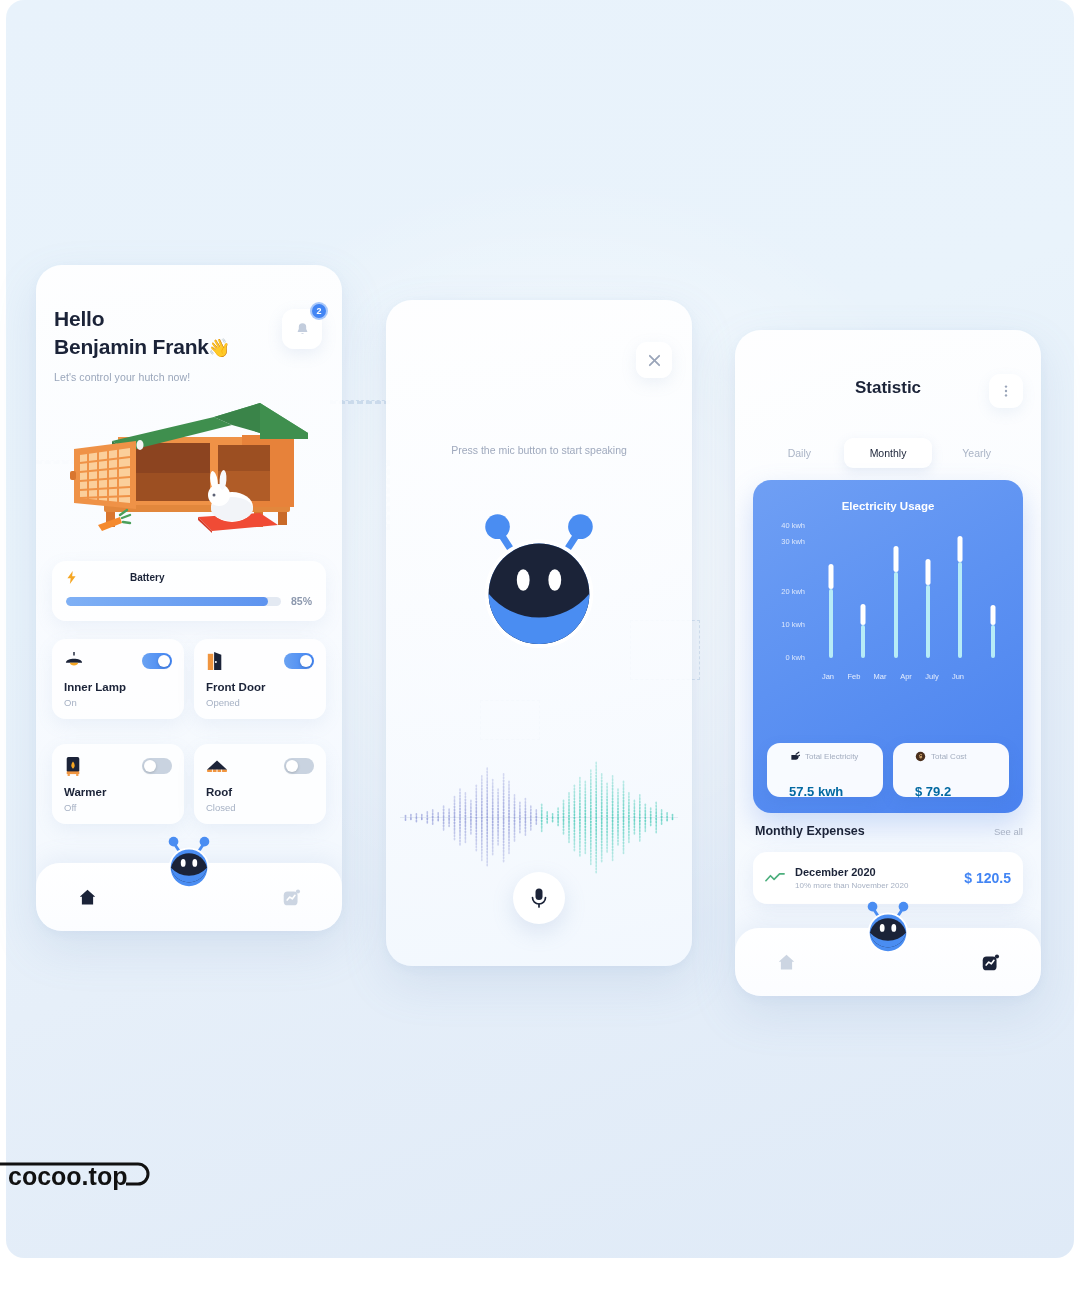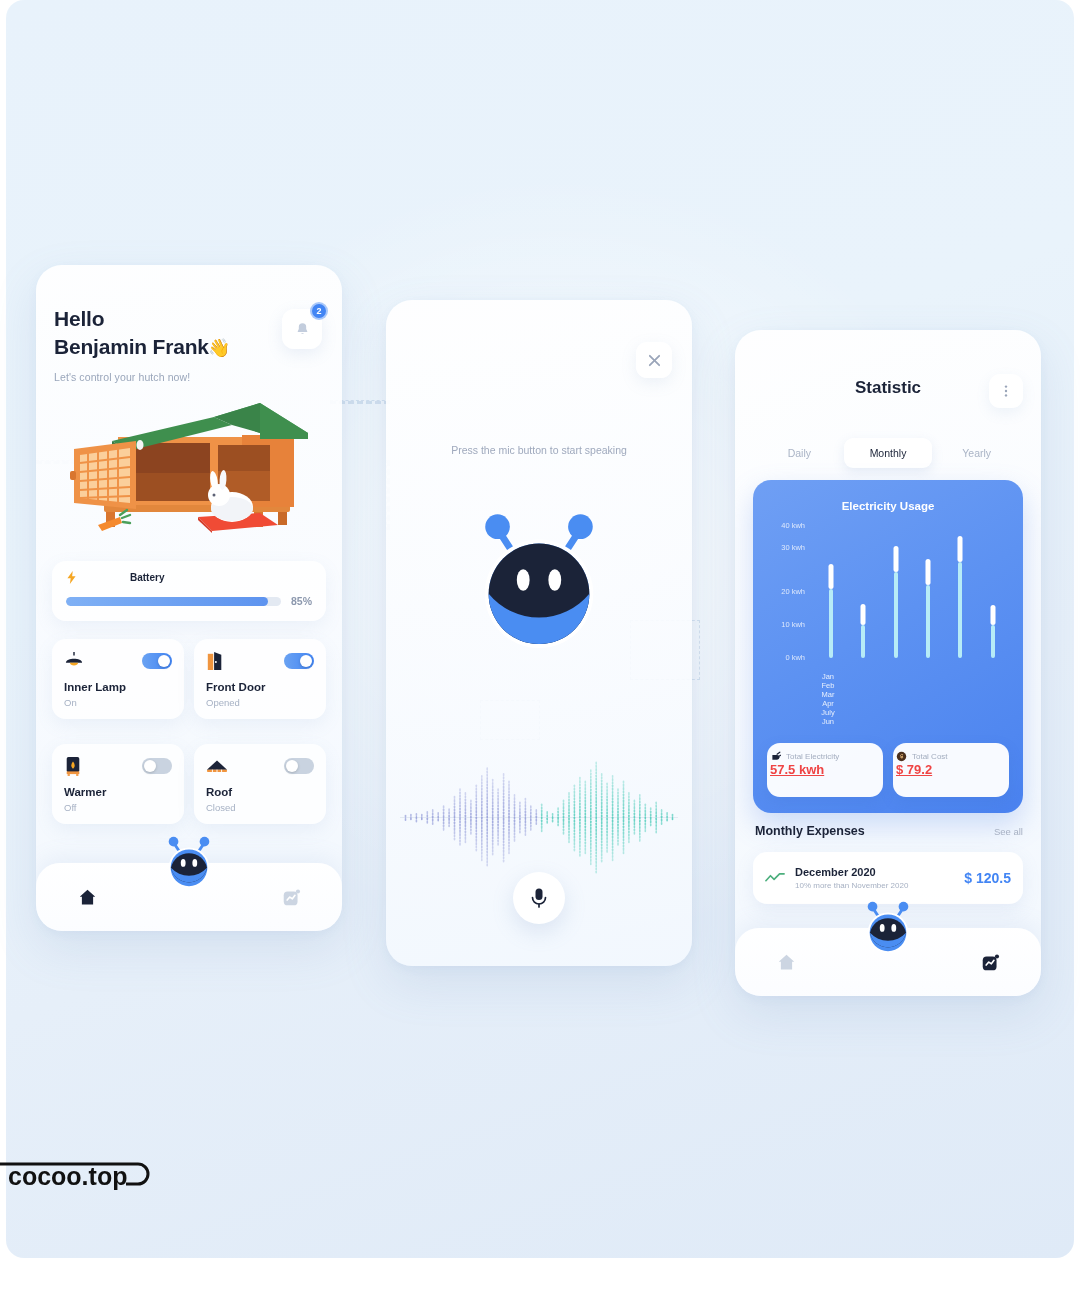--- a/index.html
+++ b/index.html
@@ -219,37 +219,37 @@
     position: absolute; bottom: 0; left: 50%; transform: translateX(-50%);
     width: 4px; border-radius: 2px;
     background: #b7ecf7;
   }
   .bar-hi {
     position: absolute; left: 50%; transform: translateX(-50%);
     width: 5px; border-radius: 3px; background: #ffffff;
   }
   .x-labs {
     position: absolute; left: 52px; top: 146px; right: 4px;
-    display: flex; justify-content: flex-start; flex-direction: column;
+    display: flex; justify-content: flex-start;
   }
   .x-lab { width: 26px; text-align: center; font-size: 7.5px; color: rgba(255,255,255,0.85); }
 
   .kpi-row {
     position: absolute; left: 14px; right: 14px; bottom: 16px;
     display: flex; gap: 10px;
   }
   .kpi {
     flex: 1; height: 54px; border-radius: 13px;
     background: rgba(255,255,255,0.96);
     box-shadow: 0 5px 14px rgba(60,110,200,0.18);
-    padding: 8px 3px;
+    padding: 8px 22px;
   }
   .kpi-head { display: flex; align-items: center; gap: 5px; }
   .kpi-lab { font-size: 8px; color: #a3adbf; }
-  .kpi-val { font-size: 13px; font-weight: bold; color: #ef4444; margin-top: 0; text-decoration: underline; }
+  .kpi-val { font-size: 13px; font-weight: bold; color: #0369a1; margin-top: 22px; }
 
   .sec-head {
     position: absolute; left: 20px; right: 18px; top: 494px;
     display: flex; align-items: baseline; justify-content: space-between;
   }
   .sec-title { font-size: 12.5px; font-weight: bold; color: #1b2338; }
   .sec-link { font-size: 9.5px; color: #a7b1c3; }
 
   .exp-card {
     position: absolute; left: 18px; top: 522px; width: 270px; height: 52px;
@@ -1214,21 +1214,21 @@
       <div class="seg-item">Yearly</div>
     </div>
 
     <div class="chart-card">
       <div class="chart-title">Electricity Usage</div>
       <div class="plot">
         <div id="y-axis">
             <div class="y-lab" style="left: 0px; top: 127px;">0 kwh</div>
             <div class="y-lab" style="left: 0px; top: 94px;">10 kwh</div>
             <div class="y-lab" style="left: 0px; top: 61px;">20 kwh</div>
-            <div class="y-lab" style="left: 0px; top: 17px;">30 kwh</div>
+            <div class="y-lab" style="left: 0px; top: 11px;">30 kwh</div>
             <div class="y-lab" style="left: 0px; top: -5px;">40 kwh</div>
           </div>
         <div class="bars" id="bars">
             <div class="bar-col">
               <div class="bar-lo" style="height: 69.3px; background: rgb(183, 236, 247);"></div>
               <div class="bar-hi" style="bottom: 69.3px; height: 24.75px; background: rgb(255, 255, 255);"></div>
             </div>
             <div class="bar-col">
               <div class="bar-lo" style="height: 33px; background: rgb(183, 236, 247);"></div>
               <div class="bar-hi" style="bottom: 33px; height: 21.45px; background: rgb(255, 255, 255);"></div>

